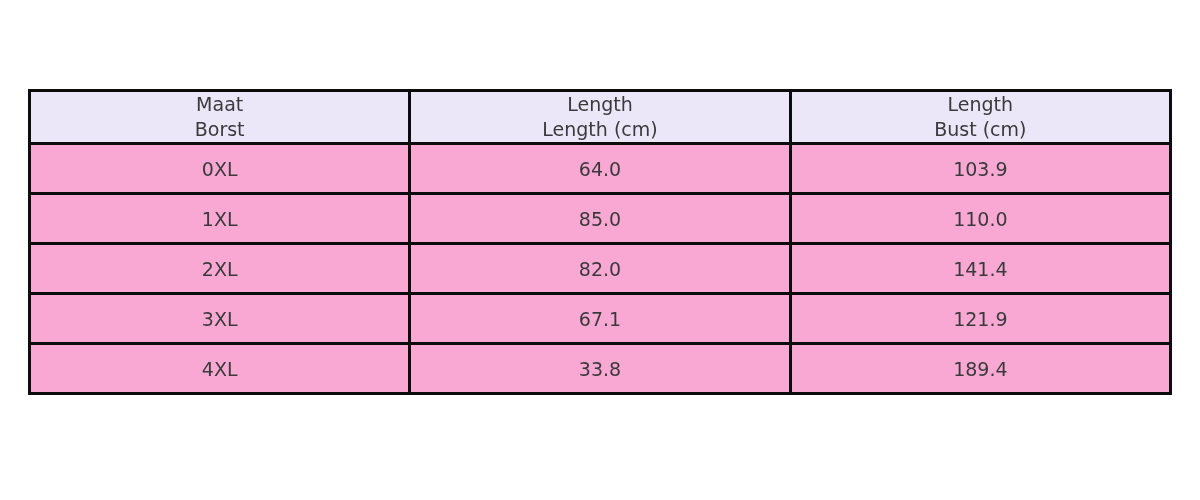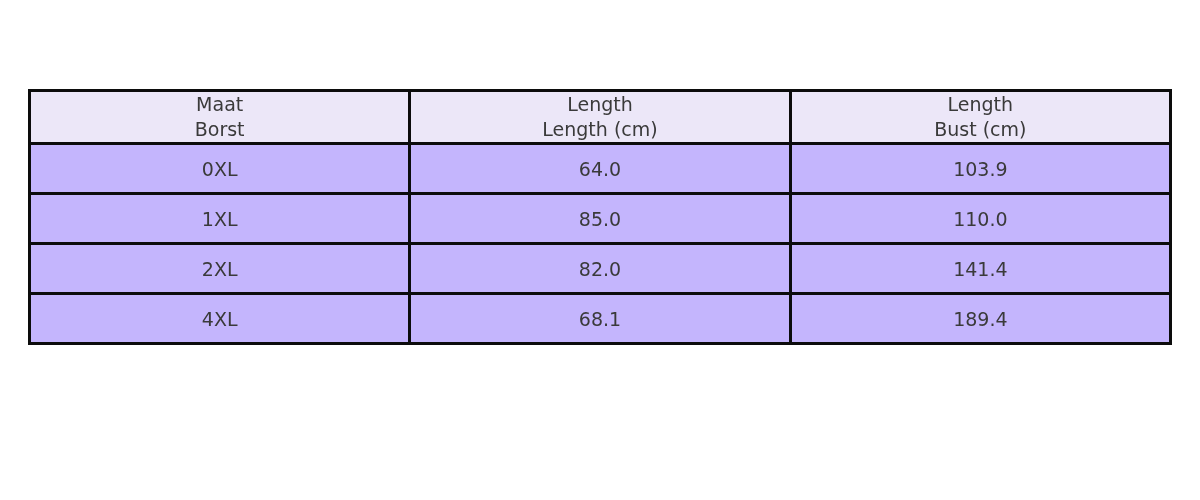--- a/index.html
+++ b/index.html
@@ -39,21 +39,21 @@
     font-size: 19px;
     font-weight: normal;
     height: 50px;
     padding: 0;
   }
   .size-chart th {
     background: var(--header-bg);
     line-height: 25px;
   }
   .size-chart td {
-    background: #c4b5fd;
+    background: #f9a8d4;
   }
   .hdr-line { display: block; }
 </style>
 </head>
 <body>
 
 <div class="canvas">
   <table class="size-chart">
     <thead>
       <tr>
@@ -81,19 +81,24 @@
         <td>1XL</td>
         <td>85.0</td>
         <td>110.0</td>
       </tr>
       <tr>
         <td>2XL</td>
         <td>82.0</td>
         <td>141.4</td>
       </tr>
       <tr>
+        <td>3XL</td>
+        <td>67.1</td>
+        <td>121.9</td>
+      </tr>
+      <tr>
         <td>4XL</td>
-        <td>68.1</td>
+        <td>33.8</td>
         <td>189.4</td>
       </tr>
     </tbody>
   </table>
 </div>
 
 </body></html>

